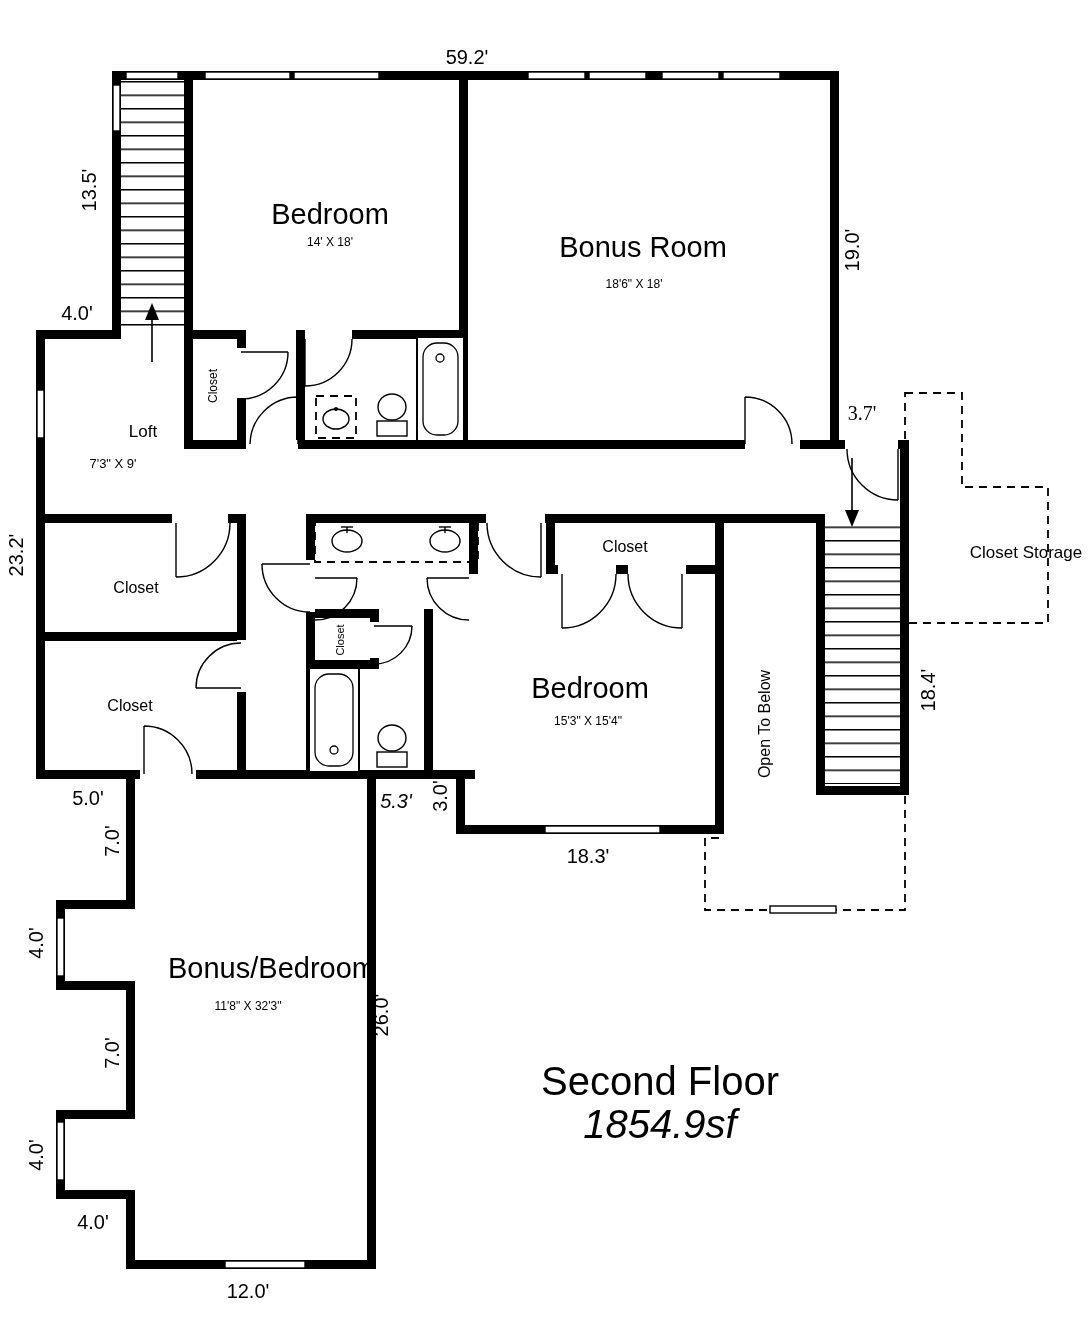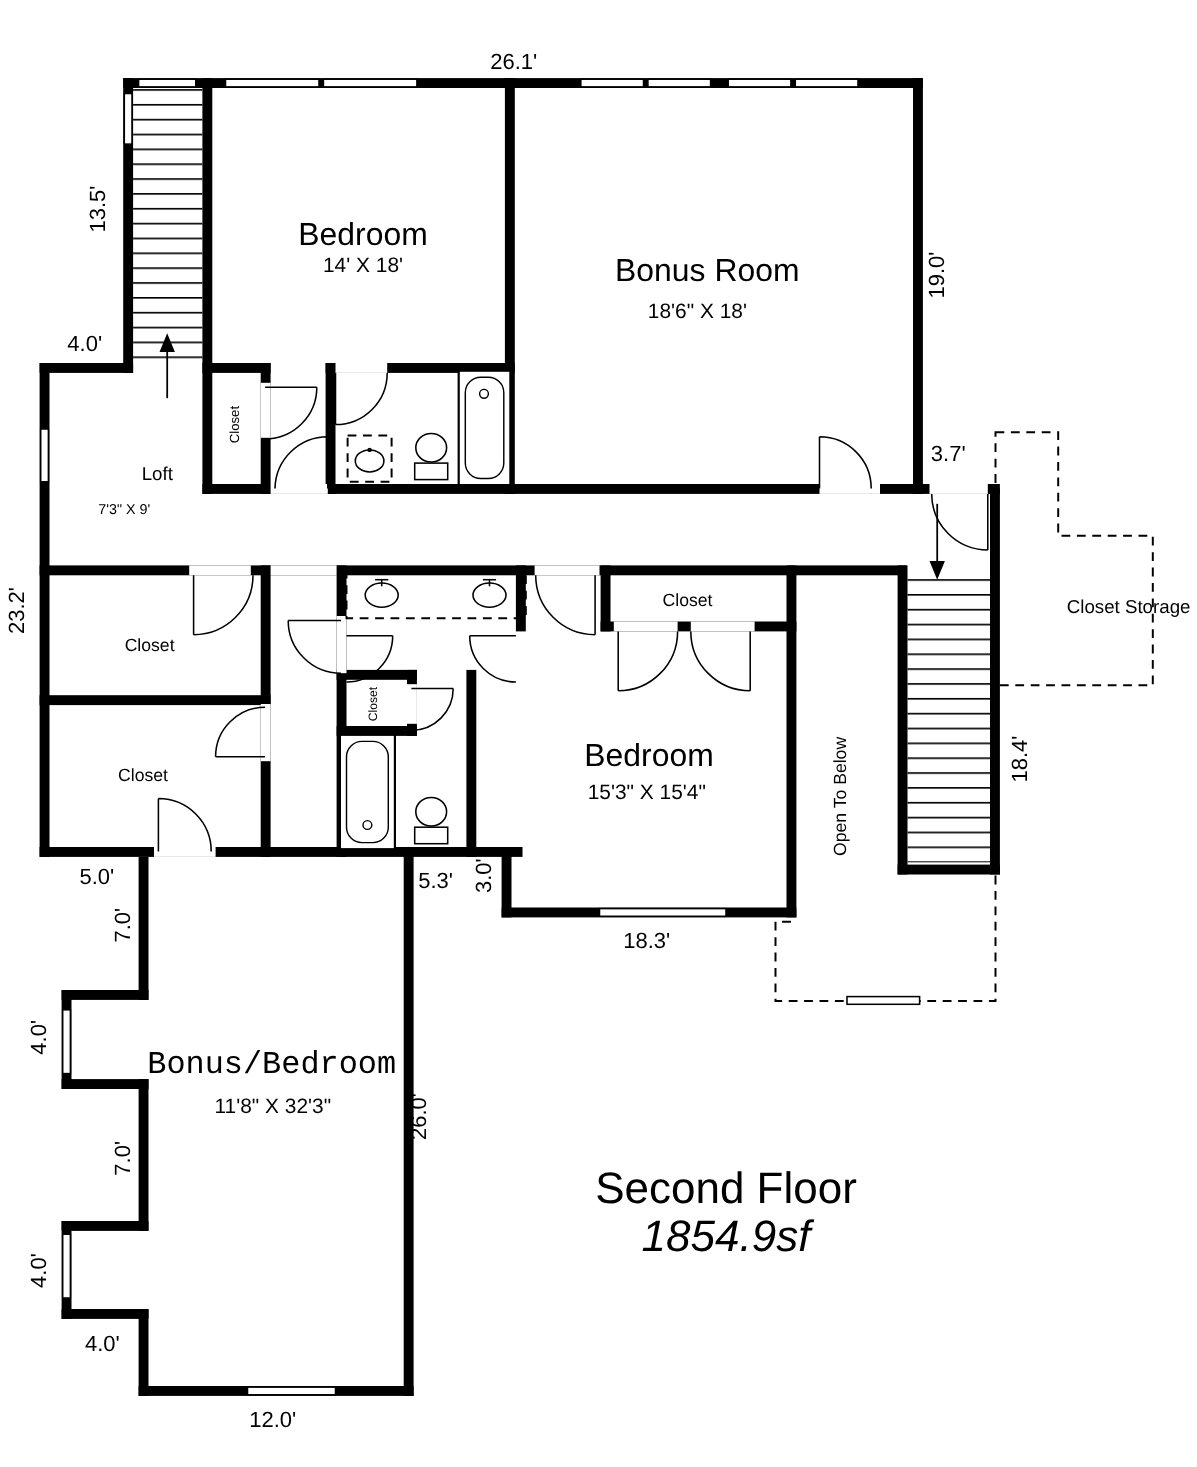--- a/index.html
+++ b/index.html
@@ -14,21 +14,21 @@
   .lbl{
     position:absolute;
     transform:translate(-50%,-50%);
     white-space:nowrap;
     color:#000;
     line-height:1;
   }
   .lbl.rot{transform:translate(-50%,-50%) rotate(-90deg);}
   .dim{font-size:20px;}
   .room{font-size:29px;}
-  .roomdims{font-size:19px;text-align:center;}
+  .roomdims{font-size:12px;text-align:center;}
   .closet{font-size:16px;}
   .closet-sm{font-size:12px;}
   .zone{font-size:17px;margin-left:30px;}
   .zone-rot{font-size:16px;}
   .title{font-size:40px;}
 </style>
 </head>
 <body>
 
 <div class="plan">
@@ -183,29 +183,29 @@
       <rect x="309" y="668" width="50" height="104" stroke-width="2"></rect>
       <rect x="315" y="674" width="38" height="92" rx="14" stroke-width="1.3"></rect>
       <circle cx="334" cy="750" r="4" stroke-width="1.3"></circle>
       <rect x="377" y="752" width="30" height="15" stroke-width="1.4"></rect>
       <ellipse cx="392" cy="738" rx="14" ry="13" stroke-width="1.4"></ellipse>
     </g>
   </svg>
 
   <div>
 
-    <div class="lbl dim" style="left:467px;top:57px;">26.1'</div>
+    <div class="lbl dim" style="left:467px;top:57px;">59.2'</div>
     <div class="lbl dim rot" style="left:89px;top:190px;">13.5'</div>
     <div class="lbl dim" style="left:77px;top:313px;">4.0'</div>
     <div class="lbl dim rot" style="left:852px;top:250px;">19.0'</div>
-    <div class="lbl dim" style="left:862px;top:413px;">3.7'</div>
+    <div class="lbl dim" style="left:862px;top:413px;font-family:Liberation Serif, serif;">3.7'</div>
     <div class="lbl dim rot" style="left:16px;top:555px;">23.2'</div>
     <div class="lbl dim rot" style="left:928px;top:690px;">18.4'</div>
     <div class="lbl dim" style="left:88px;top:798px;">5.0'</div>
-    <div class="lbl dim" style="left:396px;top:801px;">5.3'</div>
+    <div class="lbl dim" style="left:396px;top:801px;font-style:italic;">5.3'</div>
     <div class="lbl dim rot" style="left:440px;top:796px;">3.0'</div>
     <div class="lbl dim" style="left:588px;top:856px;">18.3'</div>
     <div class="lbl dim rot" style="left:112px;top:841px;">7.0'</div>
     <div class="lbl dim rot" style="left:36px;top:943px;">4.0'</div>
     <div class="lbl dim rot" style="left:112px;top:1053px;">7.0'</div>
     <div class="lbl dim rot" style="left:36px;top:1155px;">4.0'</div>
     <div class="lbl dim" style="left:93px;top:1222px;">4.0'</div>
     <div class="lbl dim" style="left:248px;top:1291px;">12.0'</div>
     <div class="lbl dim rot" style="left:381px;top:1015px;">26.0'</div>
 
@@ -214,21 +214,21 @@
 
     <div class="lbl room" style="left:643px;top:247px;">Bonus Room</div>
     <div class="lbl roomdims" style="left:634px;top:284px;">18'6" X 18'</div>
 
     <div class="lbl zone" style="left:113px;top:431px;">Loft</div>
     <div class="lbl" style="left:113px;top:463px;font-size:13px;">7'3" X 9'</div>
 
     <div class="lbl room" style="left:590px;top:688px;">Bedroom</div>
     <div class="lbl roomdims" style="left:588px;top:721px;">15'3" X 15'4"</div>
 
-    <div class="lbl room" style="left:247px;top:968px;font-family:Liberation Mono, monospace;">Bonus/Bedroom</div>
+    <div class="lbl room" style="left:272px;top:968px;">Bonus/Bedroom</div>
     <div class="lbl roomdims" style="left:248px;top:1006px;">11'8" X 32'3"</div>
 
     <div class="lbl closet-sm rot" style="left:213px;top:386px;">Closet</div>
     <div class="lbl closet" style="left:136px;top:588px;">Closet</div>
     <div class="lbl closet" style="left:130px;top:706px;">Closet</div>
     <div class="lbl rot" style="left:340px;top:640px;font-size:11px;">Closet</div>
     <div class="lbl closet" style="left:625px;top:547px;">Closet</div>
     <div class="lbl zone" style="left:996px;top:552px;">Closet Storage</div>
     <div class="lbl zone-rot rot" style="left:765px;top:724px;">Open To Below</div>
 

